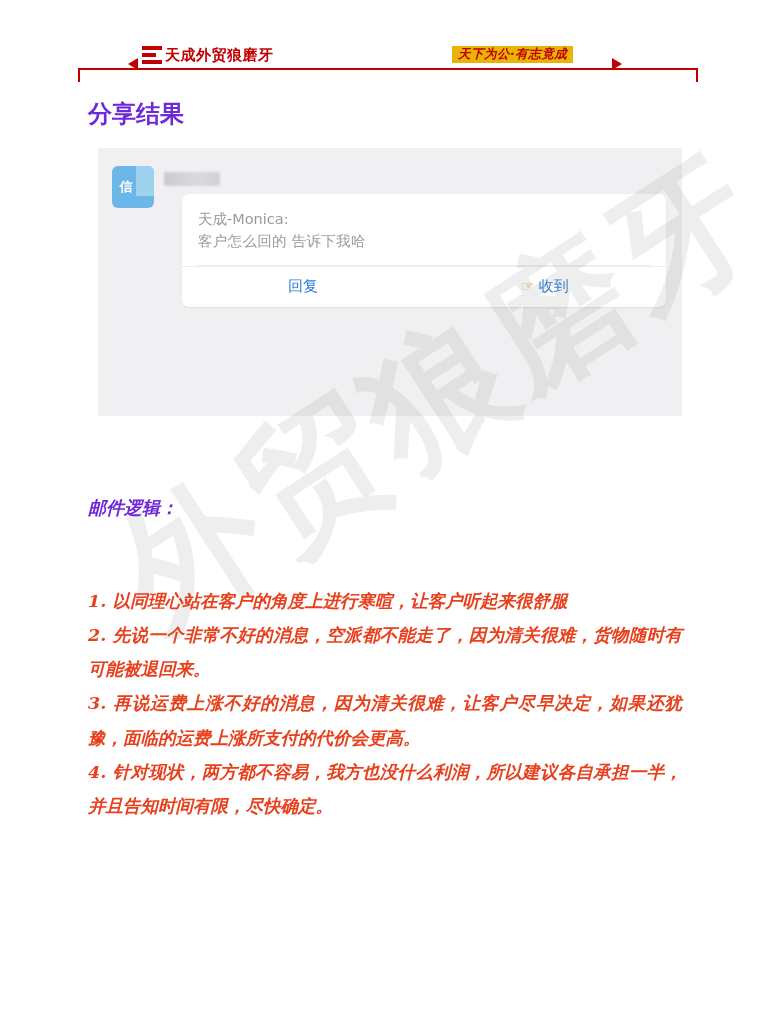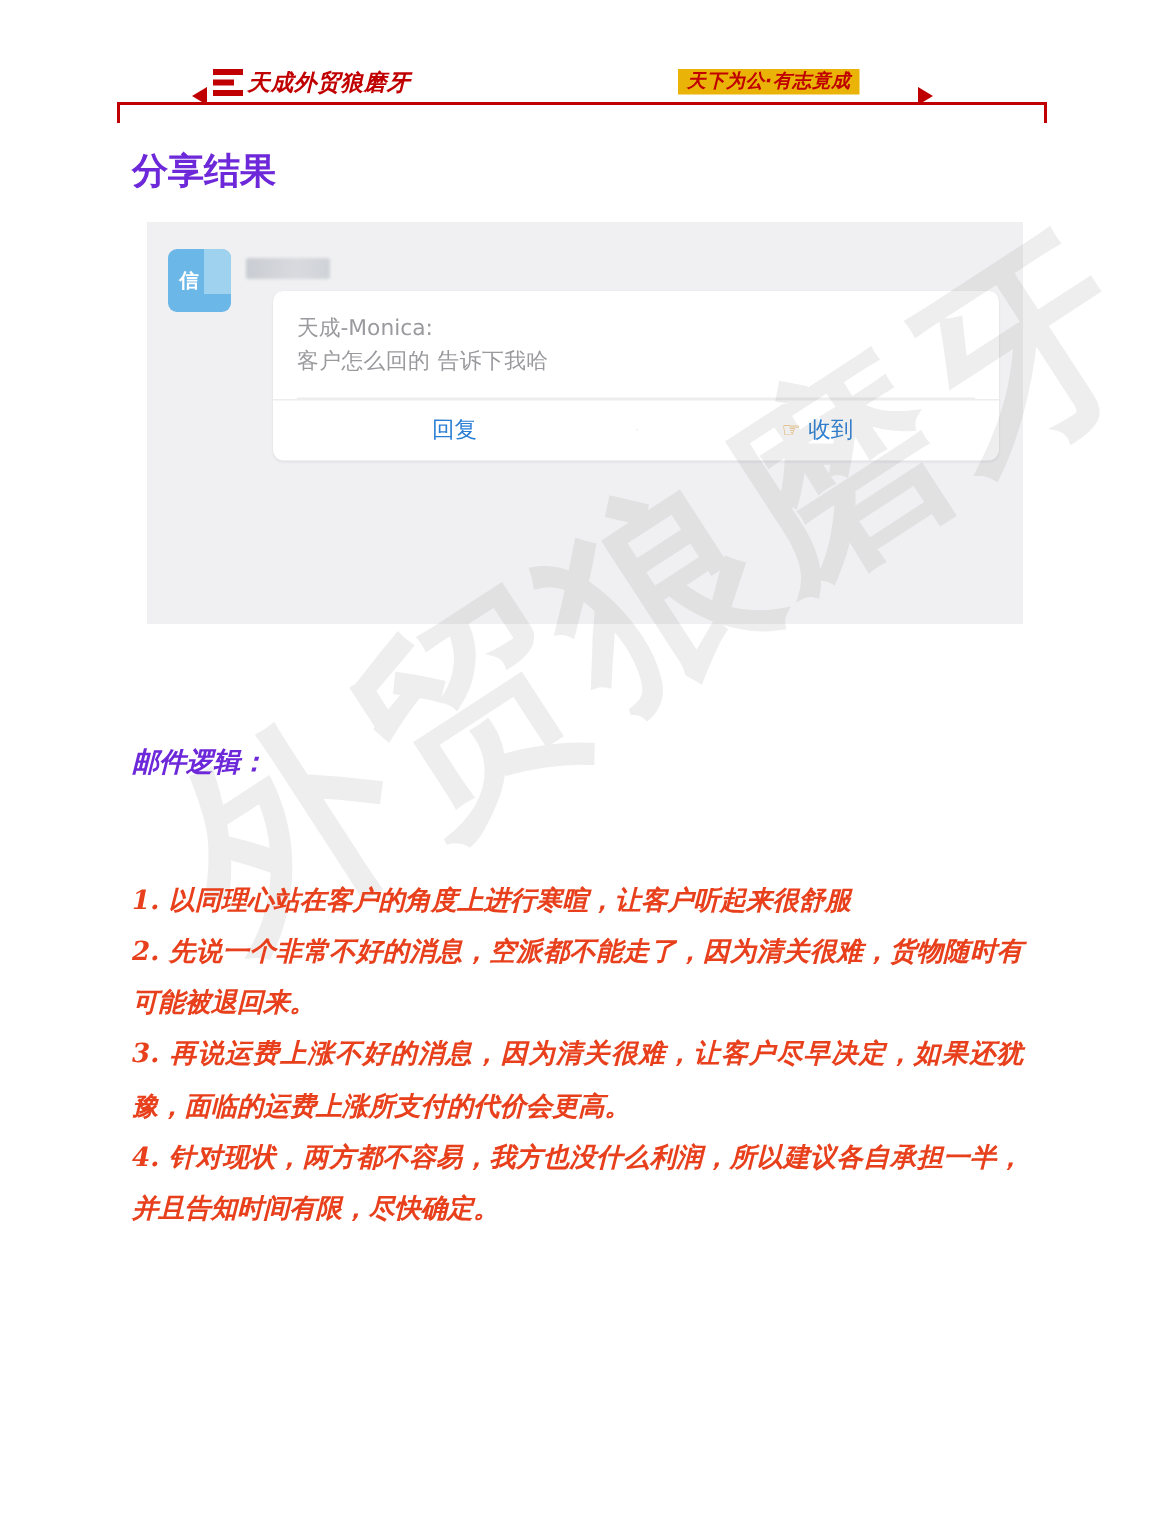--- a/index.html
+++ b/index.html
@@ -72,21 +72,20 @@
   }
   .logo-mark span:nth-child(1) { width: 20px; }
   .logo-mark span:nth-child(2) { width: 14px; }
   .logo-mark span:nth-child(3) { width: 20px; }
   .brand-text {
     font-family: "DejaVu Sans", sans-serif;
     font-weight: bold;
     font-size: 15px;
     color: #c00000;
     letter-spacing: 0.5px;
-    font-style: italic;
   }
   .banner-slogan {
     position: absolute;
     left: 452px;
     top: 18px;
     background: #eab308;
     padding: 0 6px;
     font-family: "DejaVu Sans", sans-serif;
     font-weight: bold;
     font-style: italic;

